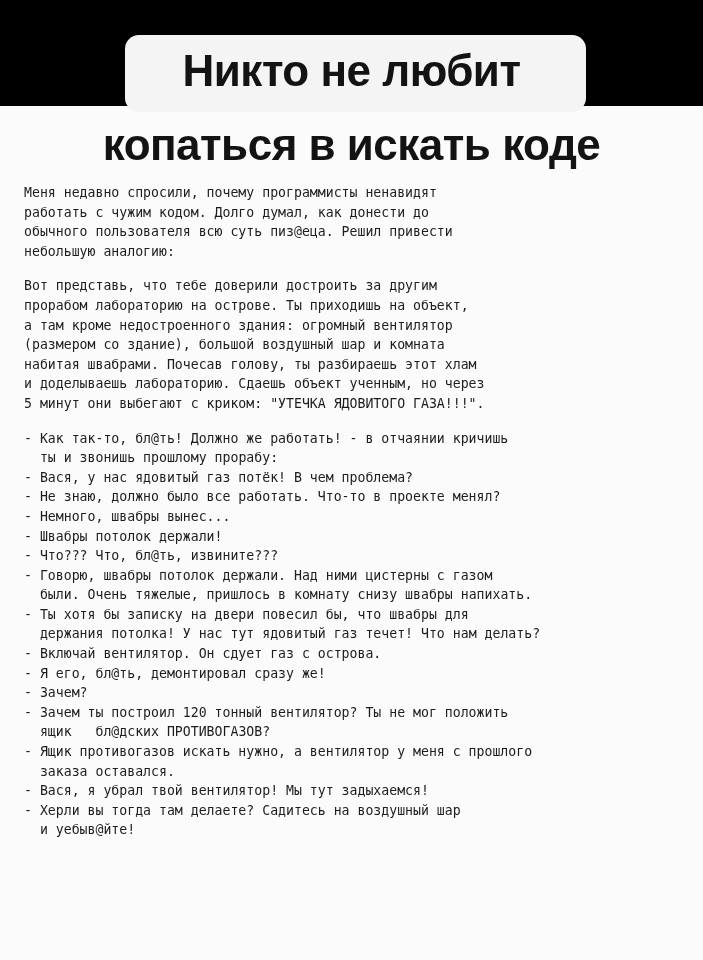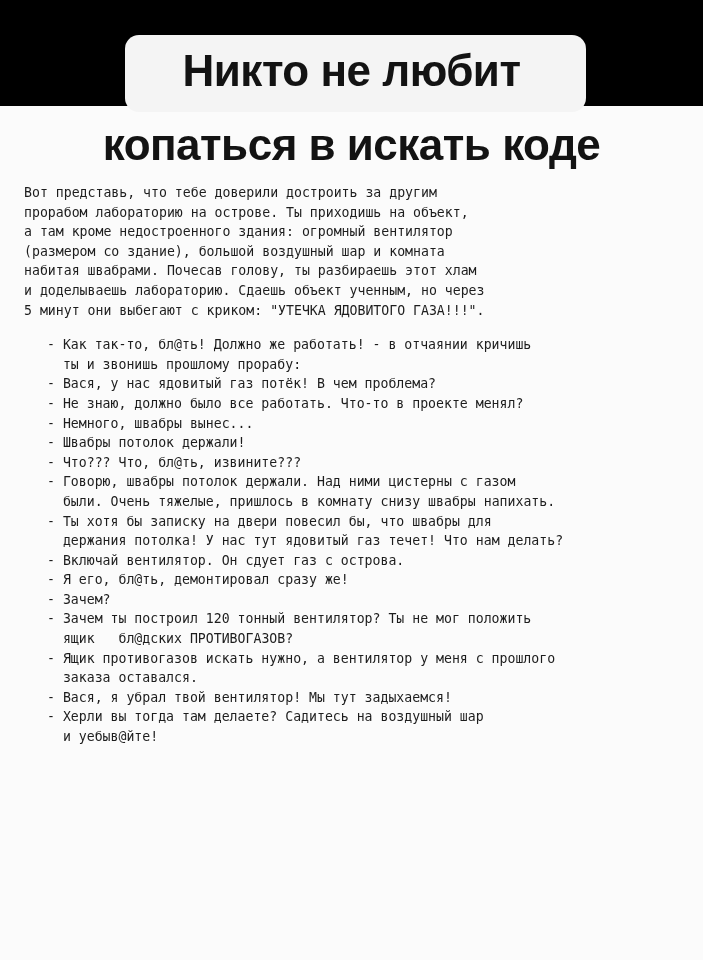--- a/index.html
+++ b/index.html
@@ -69,36 +69,40 @@
   .para {
     margin: 0 0 15px 0;
     font-family: "DejaVu Sans Mono", "Liberation Mono", monospace;
     font-size: 13.2px;
     line-height: 19.6px;
     color: #1d1d1d;
     white-space: pre-wrap;
     letter-spacing: 0px;
   }
   .para:last-child { margin-bottom: 0; }
-  .dialogue { margin-bottom: 0; margin-left: 23px; }
+  .dialogue { margin-bottom: 0; }
 </style>
 </head>
 <body>
 
 <div id="page">
 
   <div class="header-band"></div>
   <div class="title-plate"></div>
 
   <div class="title-line title-line-1">Никто не любит</div>
 
   <div class="title-line title-line-2">копаться в искать коде</div>
 
   <div class="body-copy">
 
+    <p class="para">Меня недавно спросили, почему программисты ненавидят
+работать с чужим кодом. Долго думал, как донести до
+обычного пользователя всю суть пиз@еца. Решил привести
+небольшую аналогию:</p>
 
     <p class="para">Вот представь, что тебе доверили достроить за другим
 прорабом лабораторию на острове. Ты приходишь на объект,
 а там кроме недостроенного здания: огромный вентилятор
 (размером со здание), большой воздушный шар и комната
 набитая швабрами. Почесав голову, ты разбираешь этот хлам
 и доделываешь лабораторию. Сдаешь объект ученным, но через
 5 минут они выбегают с криком: "УТЕЧКА ЯДОВИТОГО ГАЗА!!!".</p>
 
     <p class="para dialogue">- Как так-то, бл@ть! Должно же работать! - в отчаянии кричишь

